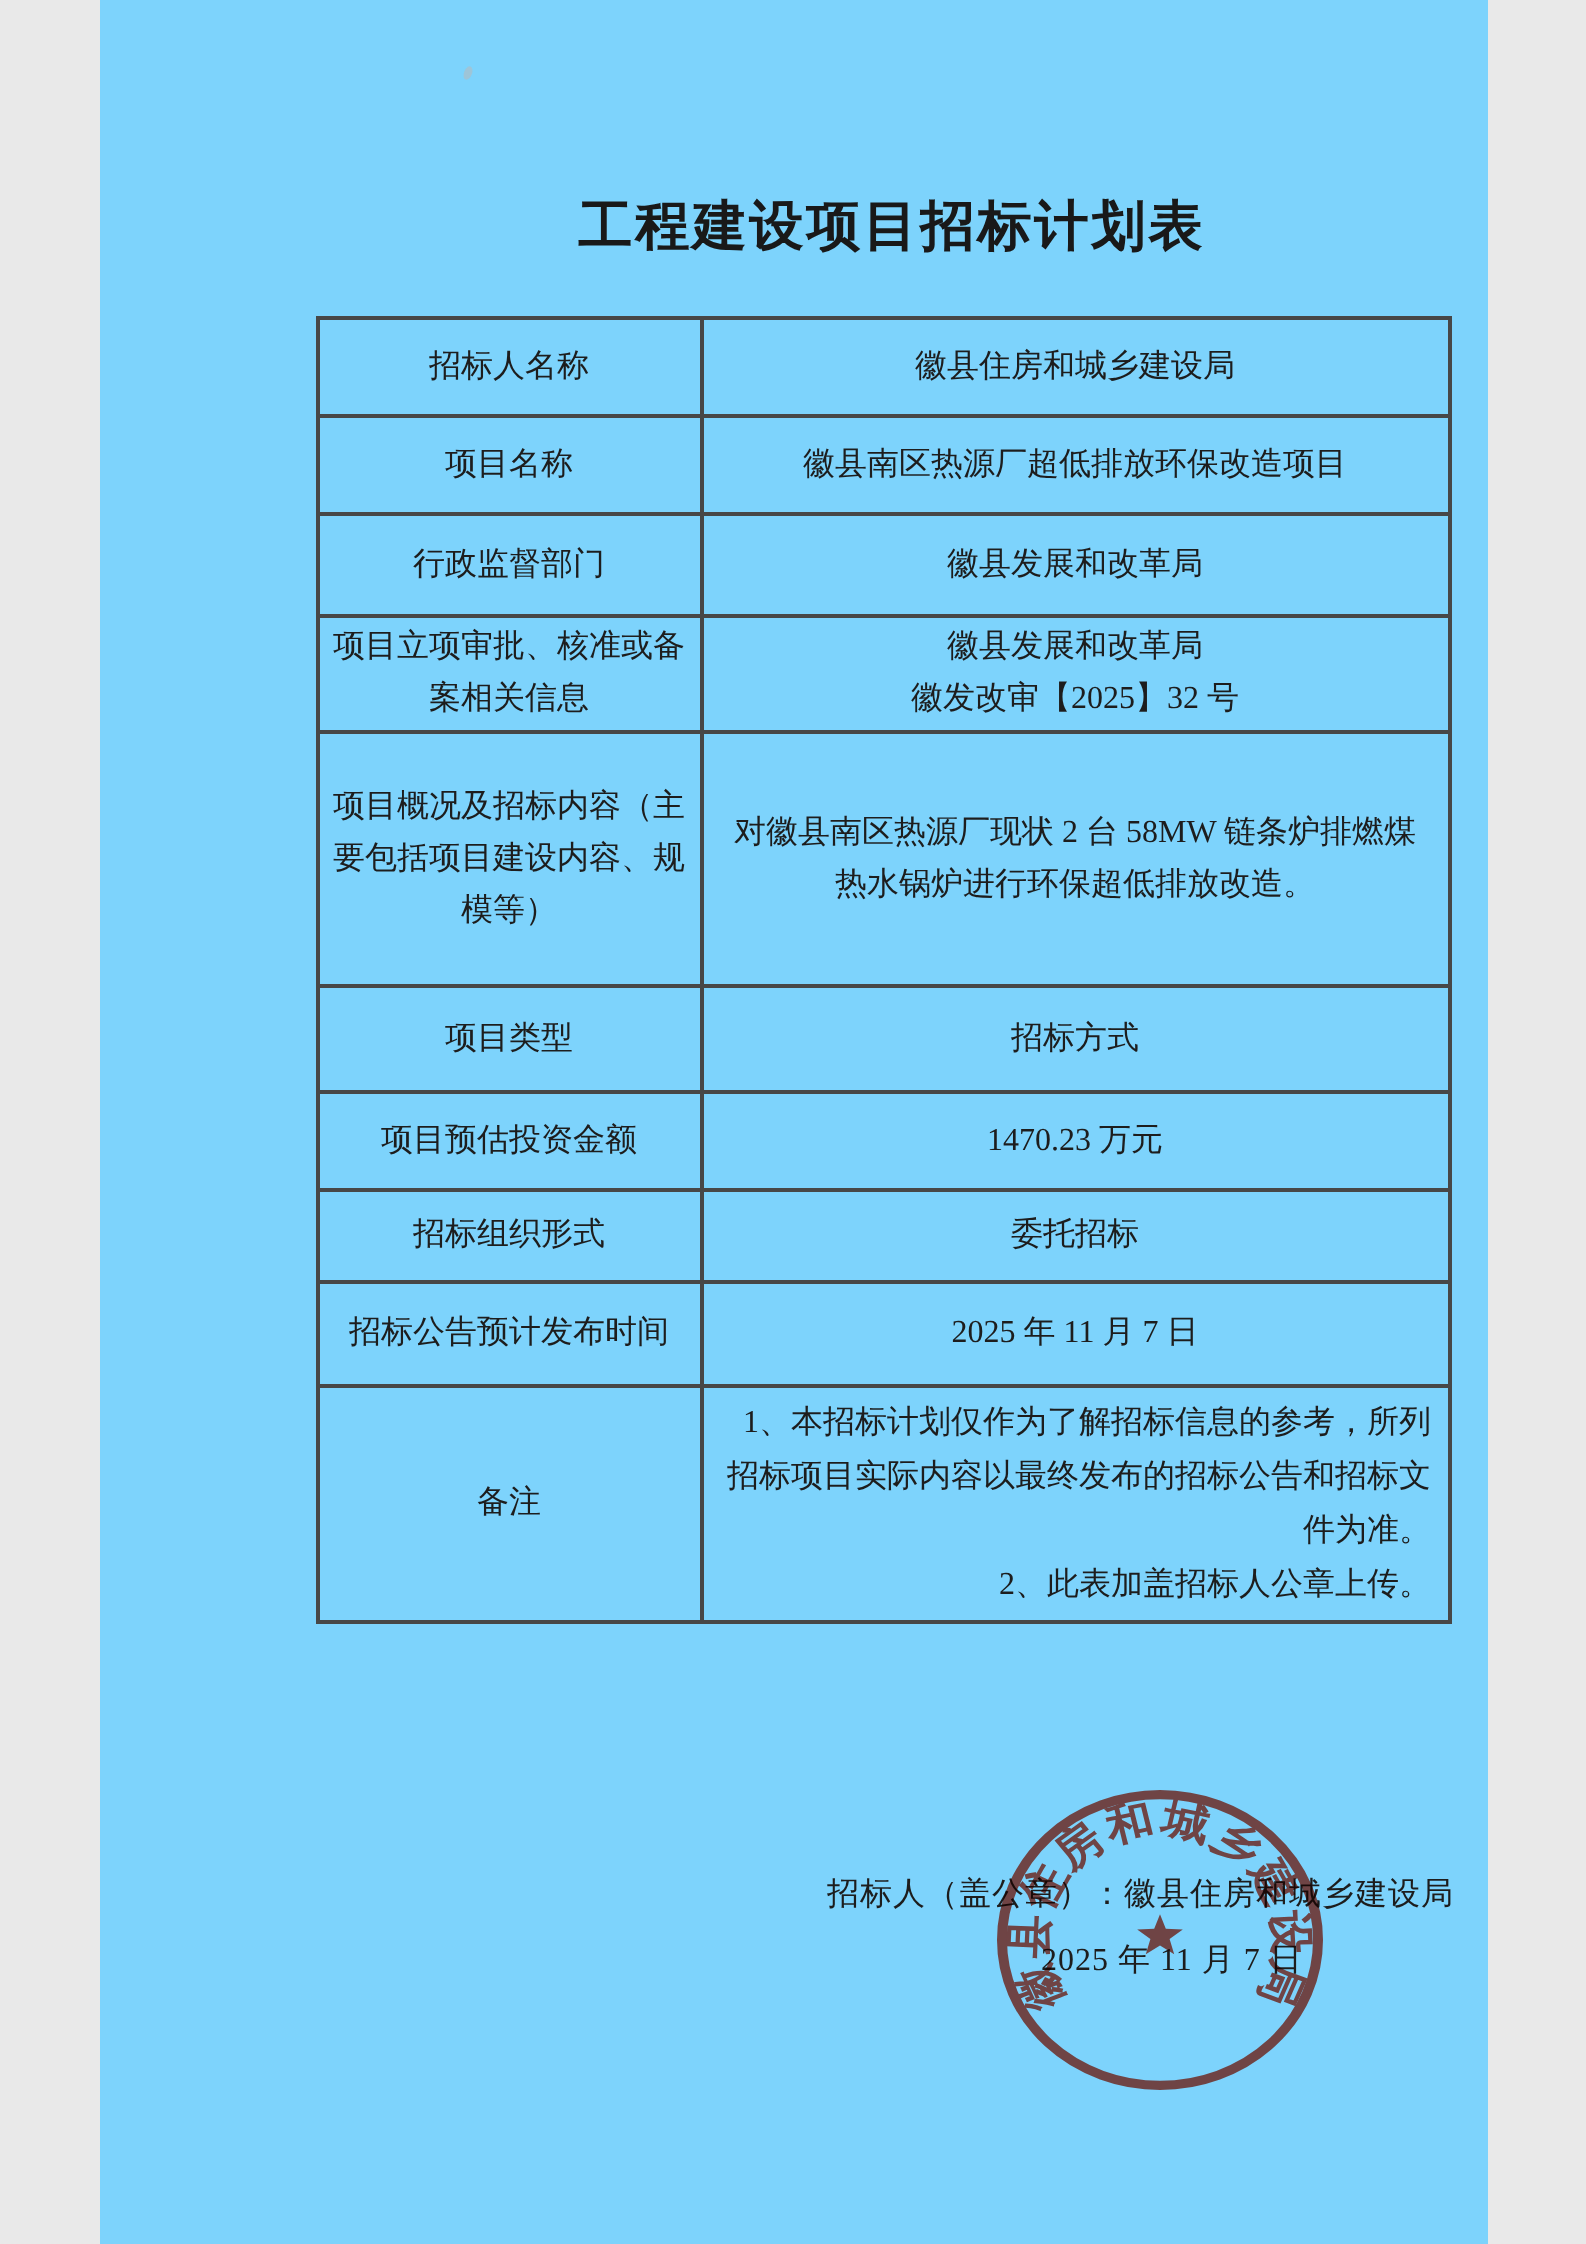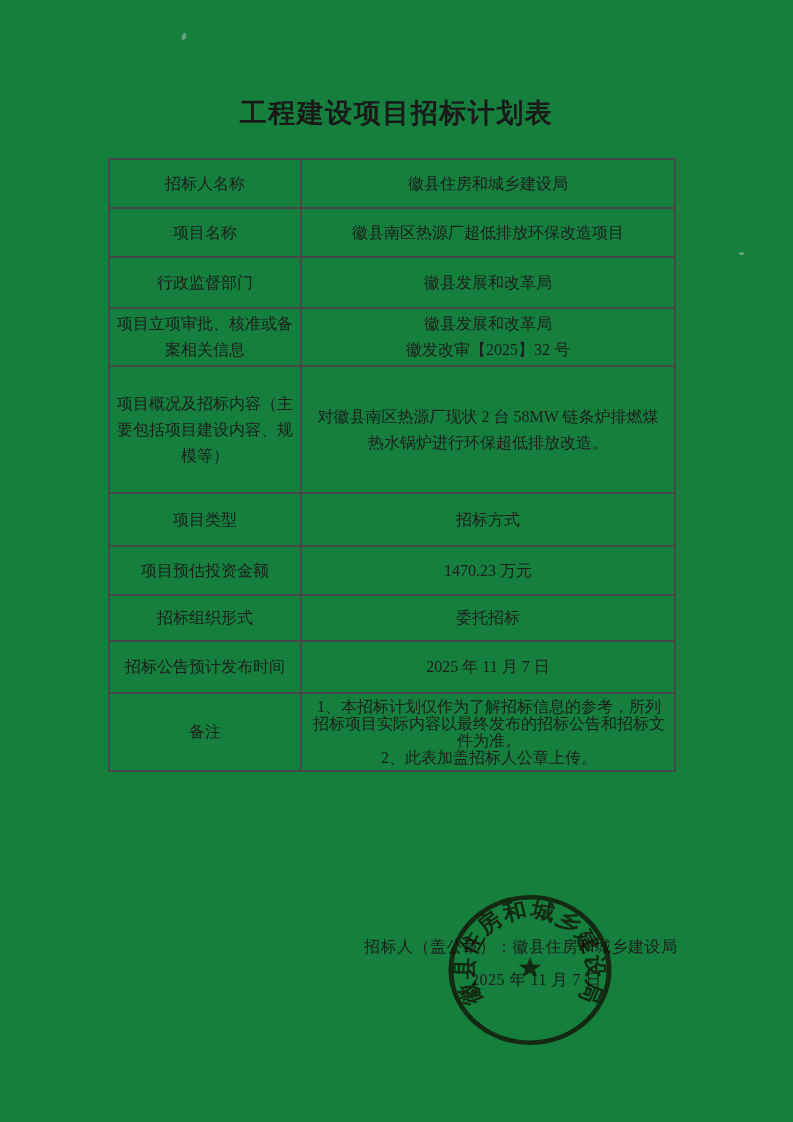--- a/index.html
+++ b/index.html
@@ -1,21 +1,21 @@
 <!DOCTYPE html>
 <html><head>
 <meta charset="utf-8">
 <style>
   html, body { margin: 0; padding: 0; background: #e9e9e9; }
   .page {
     position: relative;
-    width: 793px;
+    width: 694px;
     height: 1122px;
     margin: 0 auto;
-    background: #15803d;
+    background: #7dd3fc;
     overflow: hidden;
     font-family: "Liberation Serif", "DejaVu Serif", serif;
     color: #1e1e1e;
   }
   .doc-title {
     position: absolute;
     top: 95px;
     left: 0;
     width: 793px;
     margin: 0;
@@ -41,22 +41,22 @@
     vertical-align: middle;
     text-align: center;
     font-size: 16px;
     line-height: 26px;
     white-space: pre-line;
     padding: 2px 8px;
     color: #1d1d1d;
   }
   .plan-table td.label { padding: 2px 4px; }
   .plan-table td.remark {
-    text-align: center;
-    line-height: 17px;
+    text-align: right;
+    line-height: 27px;
     padding: 4px 8px 4px 10px;
     font-family: Liberation Serif, serif;
   }
   .plan-table tr:nth-child(1)  { height: 49px; }
   .plan-table tr:nth-child(2)  { height: 49px; padding-left: 20px; }
   .plan-table tr:nth-child(3)  { height: 51px; border-radius: 20px; }
   .plan-table tr:nth-child(4)  { height: 56px; }
   .plan-table tr:nth-child(5)  { height: 127px; }
   .plan-table tr:nth-child(6)  { height: 53px; }
   .plan-table tr:nth-child(7)  { height: 49px; }

